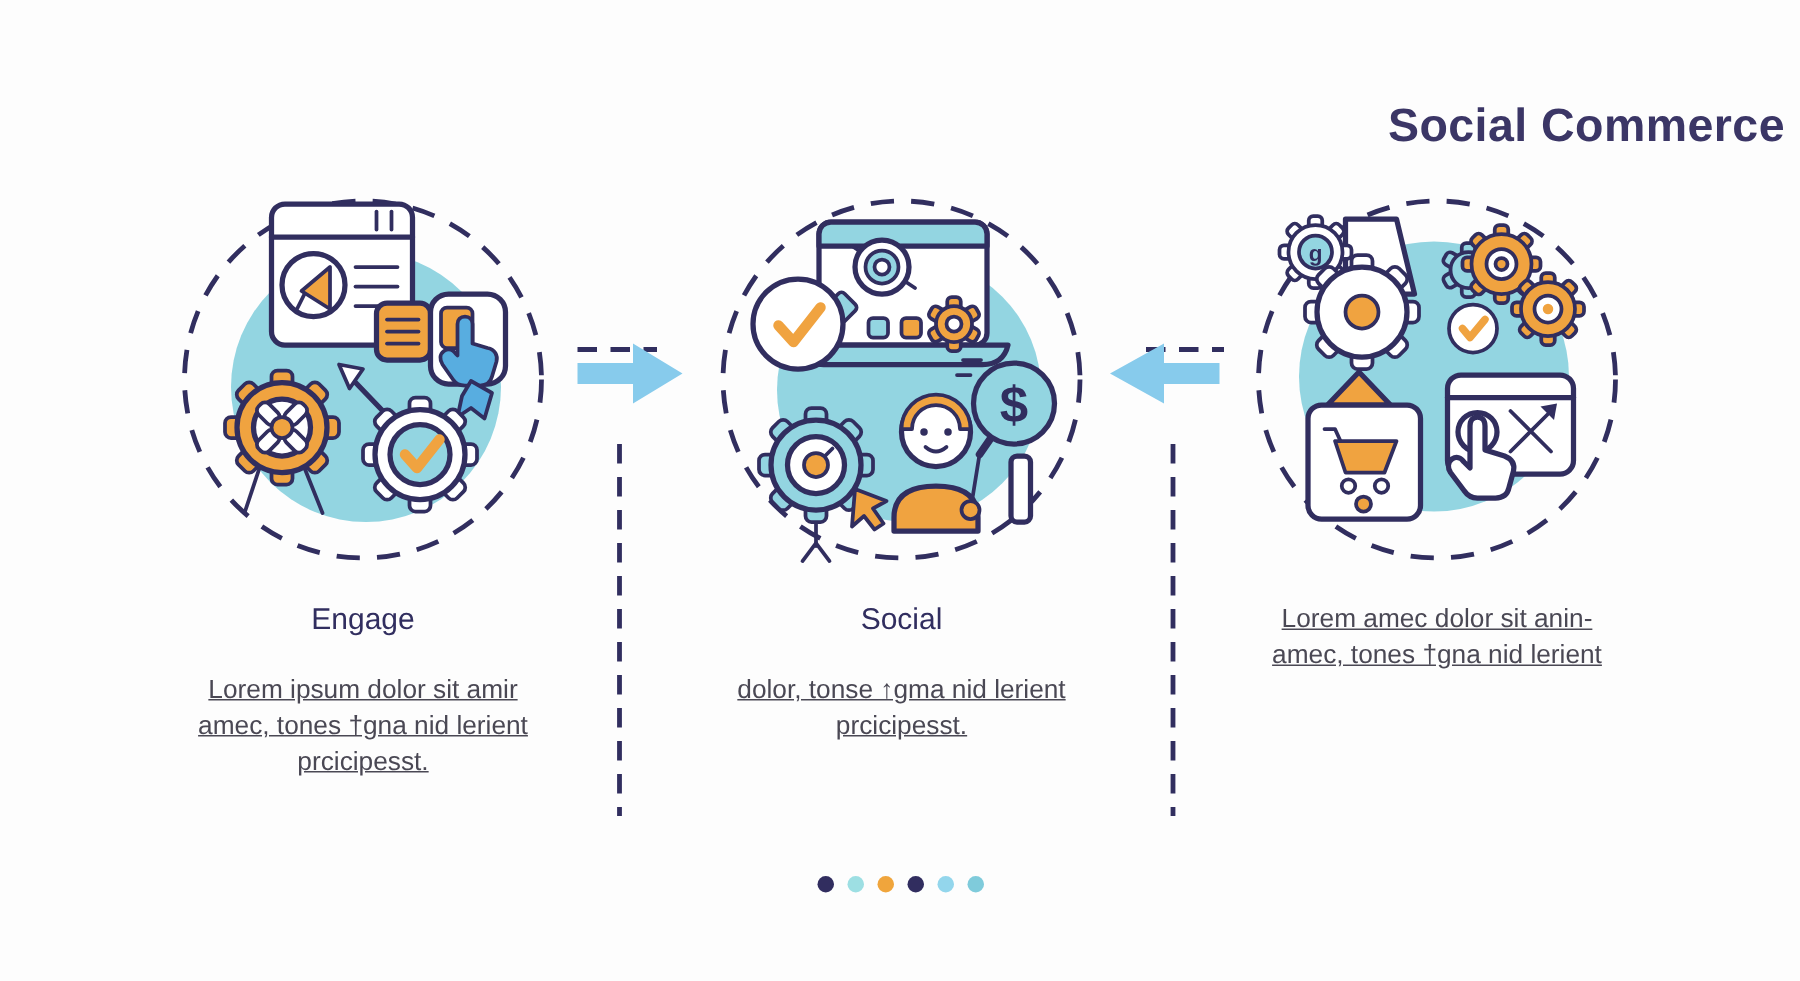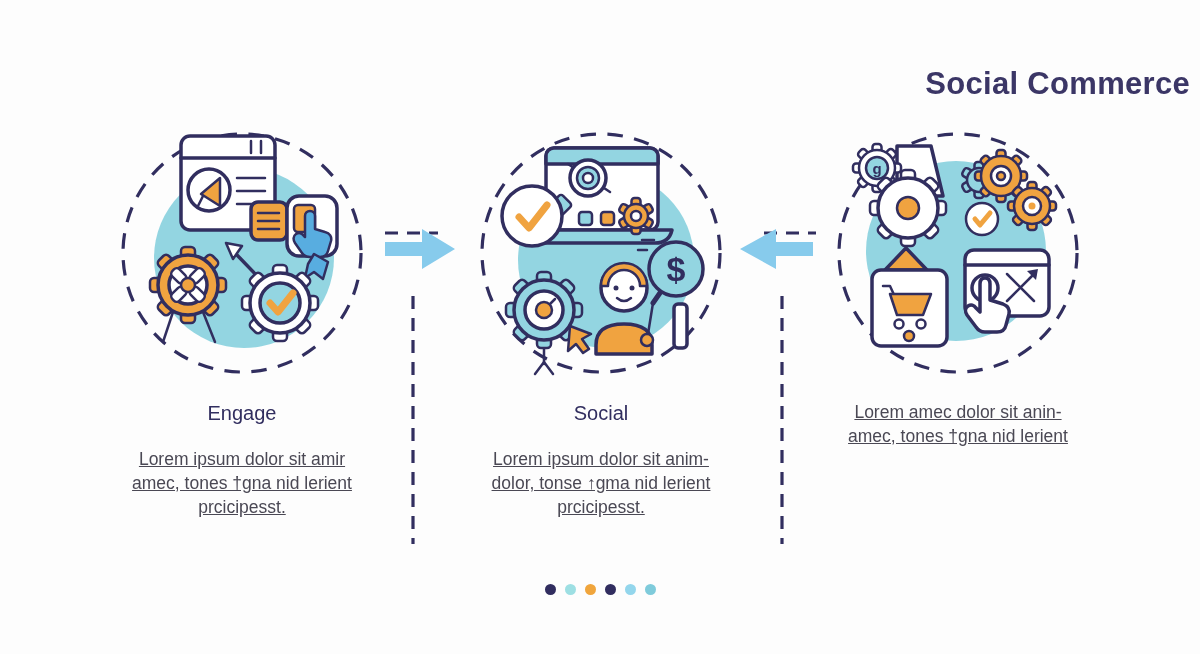--- a/index.html
+++ b/index.html
@@ -206,21 +206,20 @@
         <line class="ln thin" x1="177" y1="175" x2="172" y2="206"></line>
         <circle class="ln fo thin" cx="171" cy="212" r="6"></circle>
         <rect class="ln fw" x="198" y="176" width="13" height="44" rx="4"></rect>
         <line class="ln lw6" x1="186" y1="162" x2="177" y2="175"></line>
         <circle class="ln ft" cx="200" cy="141" r="27"></circle>
         <text class="sym-dollar" x="200" y="153">$</text>
       </g>
     </svg>
     <h2>Social</h2>
     <p class="desc">
-      <span>Lorem ipsum dolor sit anim-</span>
       <span>dolor, tonse ↑gma nid lerient</span>
       <span>prcicipesst.</span>
     </p>
   </section>
 
   <section class="step" style="left:798px">
     <svg class="scene" width="250" height="250" viewBox="0 0 250 250">
       <circle class="blob" cx="123" cy="123" r="90"></circle>
       <circle class="dashring" cx="125" cy="125" r="119"></circle>
       <g>

